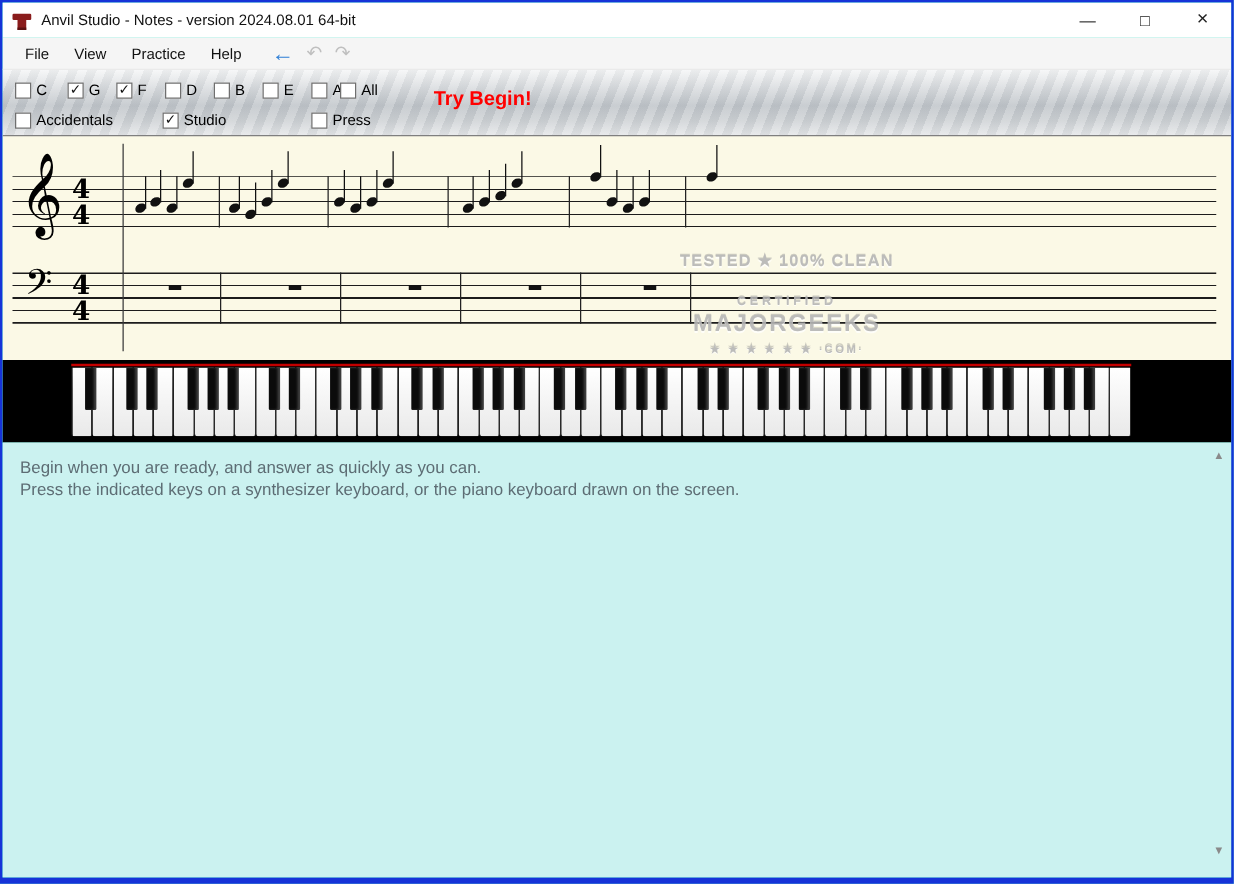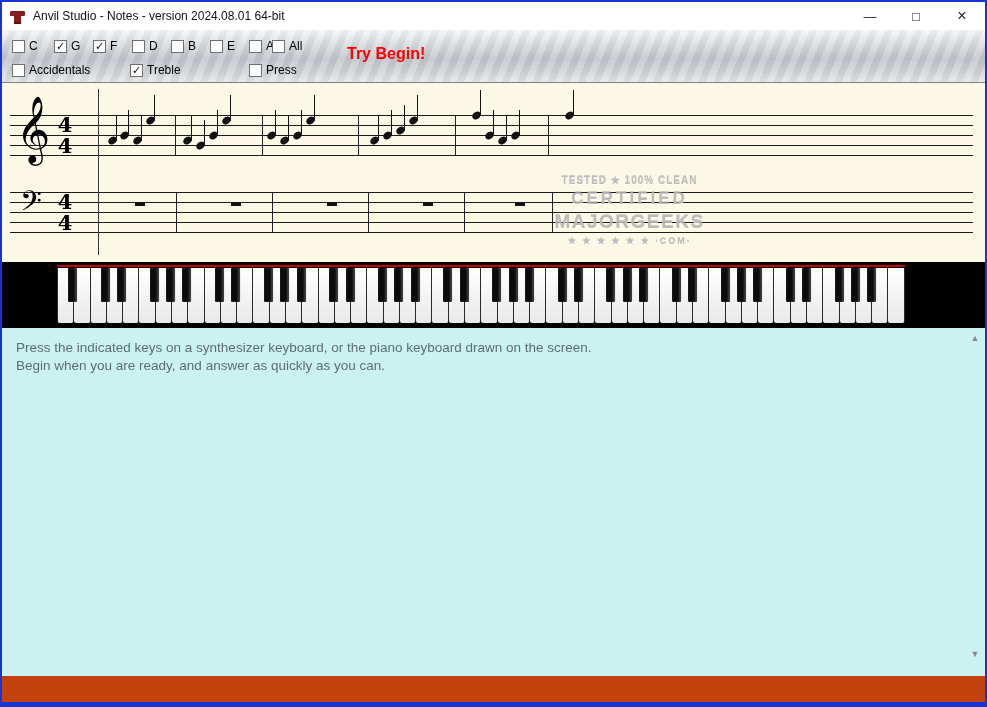--- a/index.html
+++ b/index.html
@@ -1,17 +1,17 @@
 <!DOCTYPE html>
 <html><head>
 <meta charset="utf-8">
 <style>
   *{box-sizing:border-box;margin:0;padding:0}
   body{background:#e8e8e8;font-family:"Liberation Sans",sans-serif}
-  .window{position:relative;width:987px;height:707px;background:#c2410c;overflow:hidden;
+  .window{position:relative;width:987px;height:707px;background:#5eead4;overflow:hidden;
           border:2px solid #1633d8;border-bottom-width:5px}
 
   
   .titlebar{height:28px;display:flex;align-items:center;background:#fff;padding-left:8px;gap:7px}
   .app-icon{width:16px;height:15px;position:relative;flex:0 0 auto}
   .app-icon::before{content:"";position:absolute;top:2px;left:0;width:15px;height:5px;background:#8a1c1c;border-radius:1px}
   .app-icon::after{content:"";position:absolute;top:7px;left:4px;width:7px;height:6px;background:#8a1c1c;border-bottom:2px solid #5c1010}
   .title{font-size:12px;color:#111;white-space:nowrap}
   .win-controls{margin-left:auto;display:flex;height:100%}
   .win-btn{width:46px;height:100%;display:flex;align-items:center;justify-content:center;font-size:13px;color:#222;cursor:default}
@@ -49,22 +49,22 @@
   .tsig div{height:21px;line-height:21px}
   .bar{position:absolute;top:0;width:1px;height:41px;background:#222}
   .notehead{position:absolute;width:9px;height:7px;background:#111;border-radius:55% 45%;transform:rotate(-22deg)}
   .stem{position:absolute;width:1.4px;background:#111}
   .rest{position:absolute;top:10px;width:10px;height:4px;background:#111}
   .cursor{position:absolute;left:96px;top:6px;width:1px;height:166px;background:#3a3a3a;z-index:2}
 
   .watermark{position:absolute;left:540px;top:92px;width:175px;text-align:center;z-index:3;
     color:#b6b6b6;font-weight:bold;opacity:.9;
     text-shadow:0 1px 0 rgba(255,255,255,.85),0 -1px 0 rgba(110,110,110,.35)}
-  .wm1{font-size:10px;letter-spacing:1px}
-  .wm2{font-size:17px;letter-spacing:3px;margin-top:3px}
+  .wm1{font-size:13px;letter-spacing:1px}
+  .wm2{font-size:10px;letter-spacing:3px;margin-top:20px}
   .wm3{font-size:19px;letter-spacing:1.5px;margin-top:2px}
   .wm4{font-size:9px;letter-spacing:2px;margin-top:3px}
 
   
   .piano{position:relative;height:66px;background:#000}
   .keys{position:absolute;left:55px;top:6px;width:848px;height:55px}
   .redline{position:absolute;left:0;right:0;top:-3px;height:2px;background:#c40000}
   .white-keys{display:flex;height:100%;position:relative}
   .white-key{flex:1;background:linear-gradient(#ffffff,#e9e9e9);border-right:1px solid #2a2a2a;border-radius:0 0 2px 2px}
   .white-key:first-child{border-left:1px solid #2a2a2a}
@@ -84,20 +84,31 @@
   <div class="titlebar">
     <div class="app-icon"></div>
     <div class="title">Anvil Studio - Notes - version 2024.08.01 64-bit</div>
     <div class="win-controls">
       <div class="win-btn">—</div>
       <div class="win-btn">□</div>
       <div class="win-btn" style="font-size:16px">×</div>
     </div>
   </div>
 
+  <div class="menubar">
+    <span class="menu-item">File</span>
+    <span class="menu-item">View</span>
+    <span class="menu-item">Practice</span>
+    <span class="menu-item">Help</span>
+    <span class="nav-icons">
+      <span class="back-arrow">←</span>
+      <span class="undo-icon">↶</span>
+      <span class="redo-icon">↷</span>
+    </span>
+  </div>
 
   <div class="toolbar">
     <label class="cb c0">
       <span class="box"></span>
       <span>C</span>
       </label>
     <label class="cb c1 checked">
       <span class="box"></span>
       <span>G</span>
       </label>
@@ -125,21 +136,21 @@
       <span class="box"></span>
       <span>All</span>
       </label>
 
     <label class="cb r0">
       <span class="box"></span>
       <span>Accidentals</span>
       </label>
     <label class="cb r1 checked">
       <span class="box"></span>
-      <span>Treble</span>
+      <span>Studio</span>
       </label>
     <label class="cb r2">
       <span class="box"></span>
       <span>Press</span>
       </label>
 
     <div class="try-again" style="color: rgb(255, 0, 0);">Try Begin!</div>
   </div>
 
   <div class="score">
@@ -316,21 +327,21 @@
         <div class="black-key" style="left: 82.6923%;"></div>
         <div class="black-key" style="left: 86.5385%;"></div>
         <div class="black-key" style="left: 88.4615%;"></div>
         <div class="black-key" style="left: 92.3077%;"></div>
         <div class="black-key" style="left: 94.2308%;"></div>
         <div class="black-key" style="left: 96.1538%;"></div>
       </div>
   </div>
 
   <div class="instructions">
+    <div>Begin when you are ready, and answer as quickly as you can.</div>
     <div>Press the indicated keys on a synthesizer keyboard, or the piano keyboard drawn on the screen.</div>
-    <div>Begin when you are ready, and answer as quickly as you can.</div>
     <div class="scrollbar">
       <div class="scroll-arrow">▲</div>
       <div class="scroll-arrow">▼</div>
     </div>
   </div>
 
 </div>
 
 </body></html>

